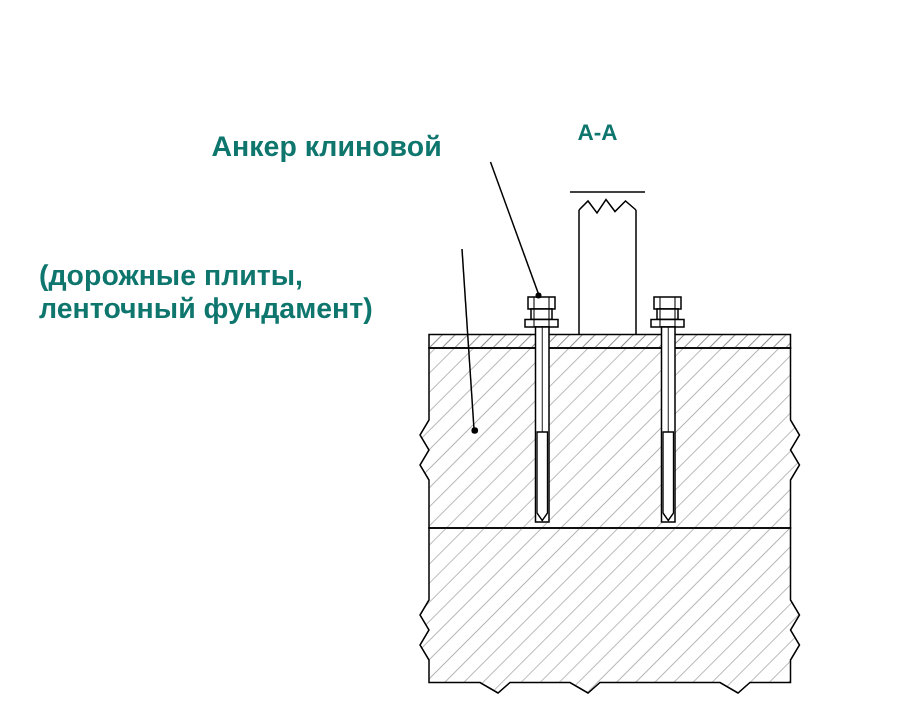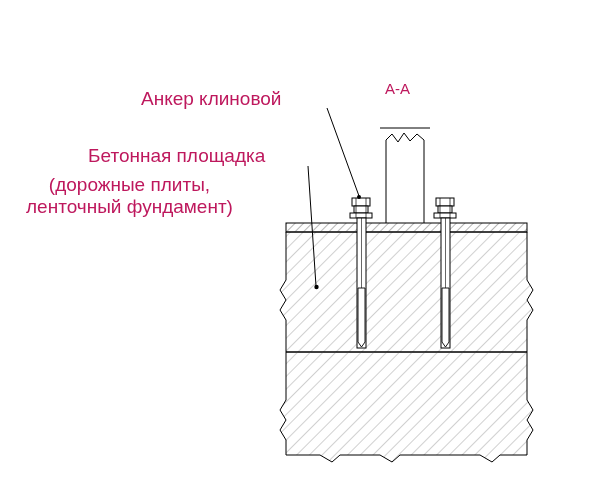--- a/index.html
+++ b/index.html
@@ -10,44 +10,45 @@
   #stage {
     position: relative;
     width: 600px;
     height: 480px;
     background: #ffffff;
     overflow: hidden;
     font-family: "Liberation Sans", sans-serif;
   }
   .label {
     position: absolute;
-    color: #be185d;
+    color: #0f766e;
     white-space: pre;
     line-height: 1.18;
+    font-weight: bold;
   }
   #label-anchor {
     left: 141px;
     top: 88px;
     font-size: 19px;
   }
   #label-section {
     left: 385px;
     top: 80px;
     font-size: 15px;
   }
   #label-pad {
     left: 88px;
     top: 145px;
     font-size: 19px;
   }
   #label-pad-sub {
     left: 26px;
     top: 174px;
     font-size: 19px;
-    text-align: center;
+    text-align: left;
   }
   svg {
     position: absolute;
     left: 0;
     top: 0;
     display: block;
   }
 </style>
 </head>
 <body>
@@ -122,17 +123,16 @@
 
     <g>
       <line x1="308" y1="166" x2="316" y2="286" stroke="#000000" stroke-width="1"></line>
       <circle cx="316.5" cy="287" r="2.2" fill="#000000"></circle>
     </g>
 
   </svg>
 
   <div class="label" id="label-anchor">Анкер клиновой</div>
   <div class="label" id="label-section">А-А</div>
-  <div class="label" id="label-pad">Бетонная площадка</div>
   <div class="label" id="label-pad-sub">(дорожные плиты,
 ленточный фундамент)</div>
 
 </div>
 
 </body></html>

